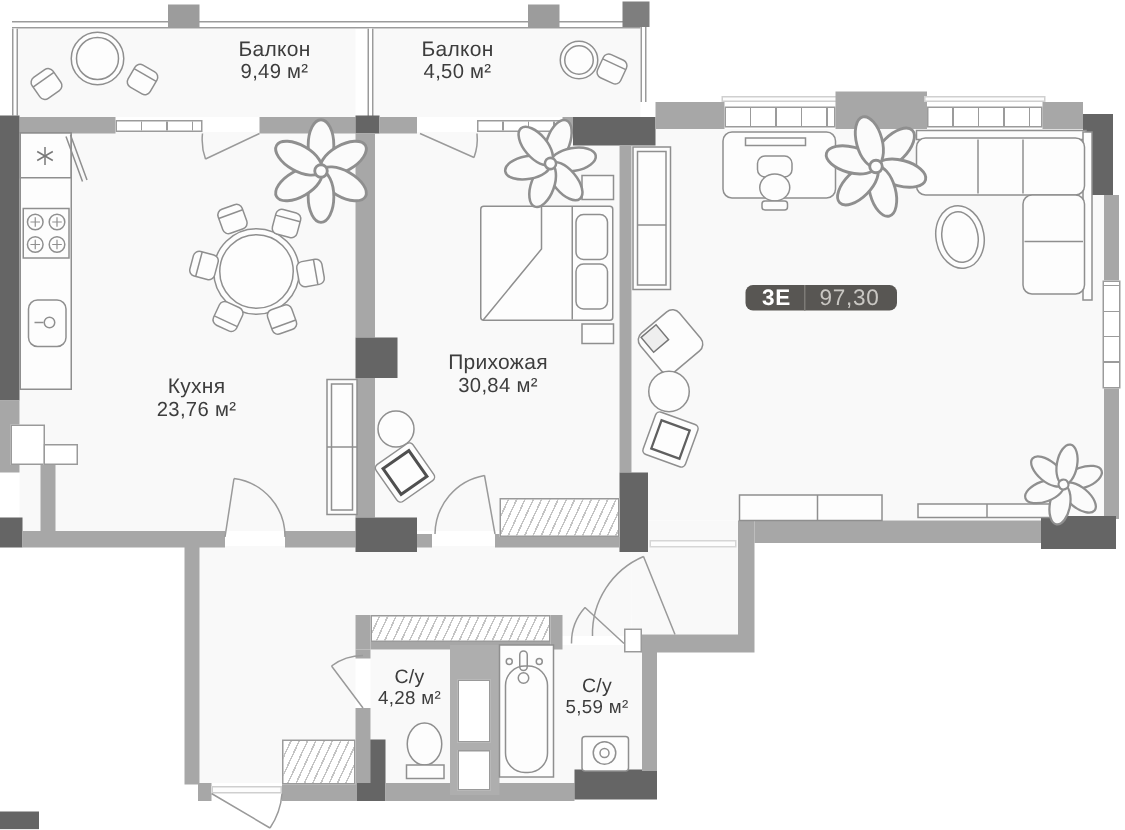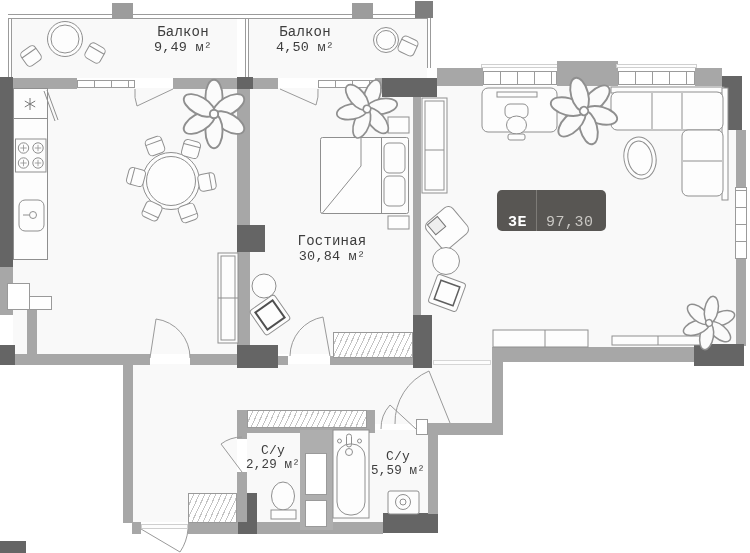--- a/index.html
+++ b/index.html
@@ -1,16 +1,16 @@
 <!DOCTYPE html>
 <html><head>
 <meta charset="utf-8">
 <style>
   html,body{margin:0;padding:0;background:#fff;}
-  .plan{position:relative;width:750px;height:553px;background:#ffffff;font-family:Liberation Mono, monospace;overflow:hidden;}
+  .plan{position:relative;width:750px;height:553px;background:#ffffff;font-family:Liberation Sans, sans-serif;overflow:hidden;}
   .a{position:absolute;}
   .room{background:#f9f9f9;}
   .w{background:#a7a7a7;}
   .wl{background:#aeaeae;}
   .wd{background:#656565;}
   .pillar{background:#9c9c9c;}
   .pillard{background:#7e7e7e;}
   .glz{background:#fff;border-top:1px solid #9b9b9b;border-bottom:1px solid #9b9b9b;box-sizing:border-box;}
   .glzv{background:#fff;border-left:1px solid #9b9b9b;border-right:1px solid #9b9b9b;box-sizing:border-box;}
   .win{box-sizing:border-box;background-color:#fff;border:1px solid #9b9b9b;
@@ -19,21 +19,21 @@
        background-image:repeating-linear-gradient(0deg,transparent 0 16px,#9b9b9b 16px 17px);}
   .sill{box-sizing:border-box;background:#fdfdfd;border:1px solid #cfcfcf;}
   .niche{box-sizing:border-box;background:#fff;border:1px solid #9a9a9a;}
   .hatch{box-sizing:border-box;background-color:#ffffff;border:1px solid #9a9a9a;
        background-image:repeating-linear-gradient(115deg,transparent 0 4px,#c4c4c4 4px 5px);}
   .lbl{position:absolute;transform:translateX(-50%);display:flex;flex-direction:column;align-items:center;
        color:#3d3d3d;font-size:14px;line-height:16px;white-space:nowrap;letter-spacing:.2px;}
   .lbl .ar{font-size:13.5px;}
   .lbl.small{font-size:13px;line-height:15px;}
   .lbl.small .ar{font-size:12.5px;}
-  .badge{position:absolute;left:497px;top:190px;height:41px;display:flex;align-items:flex-end;
+  .badge{position:absolute;left:497px;top:190px;height:17px;display:flex;align-items:flex-start;
        background:#585653;border-radius:5px;padding:0 12px 0 11px;gap:9px;}
   .badge-type{font-weight:bold;font-size:15px;color:#ffffff;letter-spacing:.5px;}
   .badge-sep{width:1px;align-self:stretch;background:#7d7b77;}
   .badge-area{font-size:15px;color:#c9c7c3;letter-spacing:.5px;}
   svg.fur{position:absolute;left:0;top:0;pointer-events:none;}
 </style>
 </head>
 <body>
 
 <div class="plan">
@@ -302,27 +302,31 @@
   </svg>
 
   <div class="lbl" style="left:183px;top:24px">
     <span>Балкон</span>
     <span class="ar">9,49 м²</span>
   </div>
   <div class="lbl" style="left:305px;top:24px">
     <span>Балкон</span>
     <span class="ar">4,50 м²</span>
   </div>
+  <div class="lbl" style="left:131px;top:249px">
+    <span>Кухня</span>
+    <span class="ar">23,76 м²</span>
+  </div>
   <div class="lbl" style="left:332px;top:233px">
-    <span>Гостиная</span>
+    <span>Прихожая</span>
     <span class="ar">30,84 м²</span>
   </div>
   <div class="lbl small" style="left:273px;top:443px">
     <span>С/у</span>
-    <span class="ar">2,29 м²</span>
+    <span class="ar">4,28 м²</span>
   </div>
   <div class="lbl small" style="left:398px;top:449px">
     <span>С/у</span>
     <span class="ar">5,59 м²</span>
   </div>
 
   <div class="badge">
     <span class="badge-type">3Е</span>
     <span class="badge-sep"></span>
     <span class="badge-area">97,30</span>

